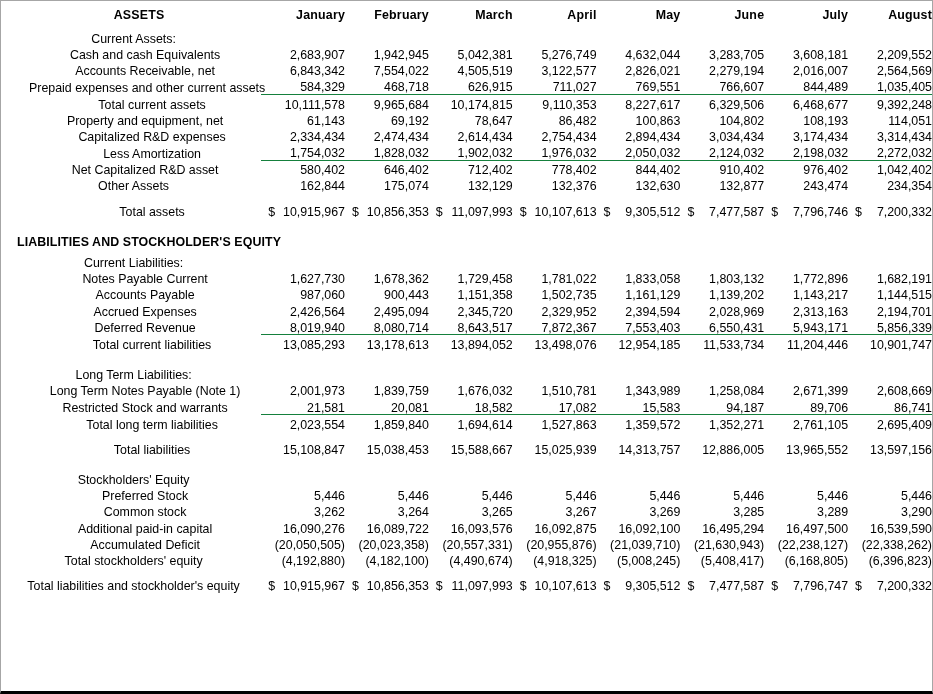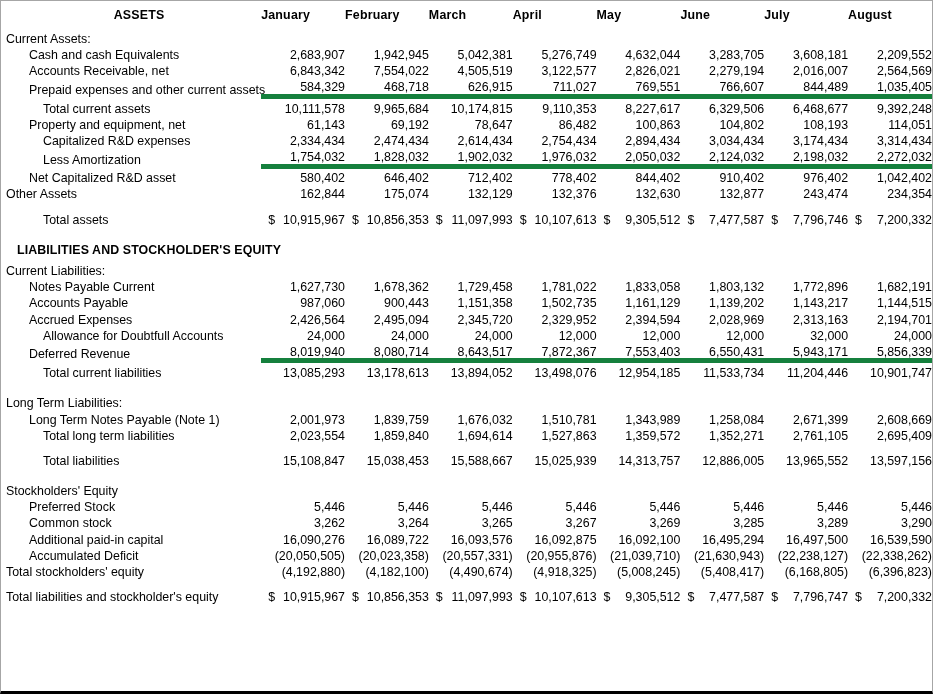--- a/index.html
+++ b/index.html
@@ -42,31 +42,31 @@
     white-space: nowrap;
     overflow: visible;
   }
 
   
   tr.headrow th {
     height: 28px;
     vertical-align: middle;
     font-weight: bold;
     font-size: 12.4px;
-    text-align: left;
+    text-align: right;
     letter-spacing: 0.2px;
   }
   tr.headrow th.assets-head {
     text-align: center;
     padding-left: 16px;
   }
 
   
   td.label {
-    text-align: left;
+    text-align: center;
     padding-left: 5px;
   }
   td.label.i0 { padding-left: 5px; }
   td.label.i1 { padding-left: 28px; margin-top: 32px; }
   td.label.i2 { padding-left: 42px; }
   td.label.center-bold {
     text-align: center;
     font-weight: bold;
     padding-left: 16px;
     letter-spacing: 0.1px;
@@ -81,21 +81,21 @@
     float: left;
     padding-left: 7px;
   }
   td.num.money {
     text-align: right;
   }
 
   
   tr.underline td.num,
   td.num.ul {
-    border-bottom: 5px solid #15803d;
+    border-bottom: 1px solid #15803d;
   }
 
   tr.spacer td {
     height: 14px;
   }
   tr.spacer-sm td {
     height: 9px;
   }
   tr.spacer-xs td {
     height: 5px;
@@ -332,31 +332,20 @@
           <td class="num">2,426,564</td>
           <td class="num">2,495,094</td>
           <td class="num">2,345,720</td>
           <td class="num">2,329,952</td>
           <td class="num">2,394,594</td>
           <td class="num">2,028,969</td>
           <td class="num">2,313,163</td>
           <td class="num">2,194,701</td>
         </tr>
         <tr>
-          <td class="label i2">Allowance for Doubtfull Accounts</td>
-          <td class="num">24,000</td>
-          <td class="num">24,000</td>
-          <td class="num">24,000</td>
-          <td class="num">12,000</td>
-          <td class="num">12,000</td>
-          <td class="num">12,000</td>
-          <td class="num">32,000</td>
-          <td class="num">24,000</td>
-        </tr>
-        <tr>
           <td class="label i1">Deferred Revenue</td>
           <td class="num ul">8,019,940</td>
           <td class="num ul">8,080,714</td>
           <td class="num ul">8,643,517</td>
           <td class="num ul">7,872,367</td>
           <td class="num ul">7,553,403</td>
           <td class="num ul">6,550,431</td>
           <td class="num ul">5,943,171</td>
           <td class="num ul">5,856,339</td>
         </tr>
@@ -398,20 +387,31 @@
           <td class="num">2,001,973</td>
           <td class="num">1,839,759</td>
           <td class="num">1,676,032</td>
           <td class="num">1,510,781</td>
           <td class="num">1,343,989</td>
           <td class="num">1,258,084</td>
           <td class="num">2,671,399</td>
           <td class="num">2,608,669</td>
         </tr>
         <tr>
+          <td class="label i1">Restricted Stock and warrants</td>
+          <td class="num ul">21,581</td>
+          <td class="num ul">20,081</td>
+          <td class="num ul">18,582</td>
+          <td class="num ul">17,082</td>
+          <td class="num ul">15,583</td>
+          <td class="num ul">94,187</td>
+          <td class="num ul">89,706</td>
+          <td class="num ul">86,741</td>
+        </tr>
+        <tr>
           <td class="label i2">Total long term liabilities</td>
           <td class="num">2,023,554</td>
           <td class="num">1,859,840</td>
           <td class="num">1,694,614</td>
           <td class="num">1,527,863</td>
           <td class="num">1,359,572</td>
           <td class="num">1,352,271</td>
           <td class="num">2,761,105</td>
           <td class="num">2,695,409</td>
         </tr>

